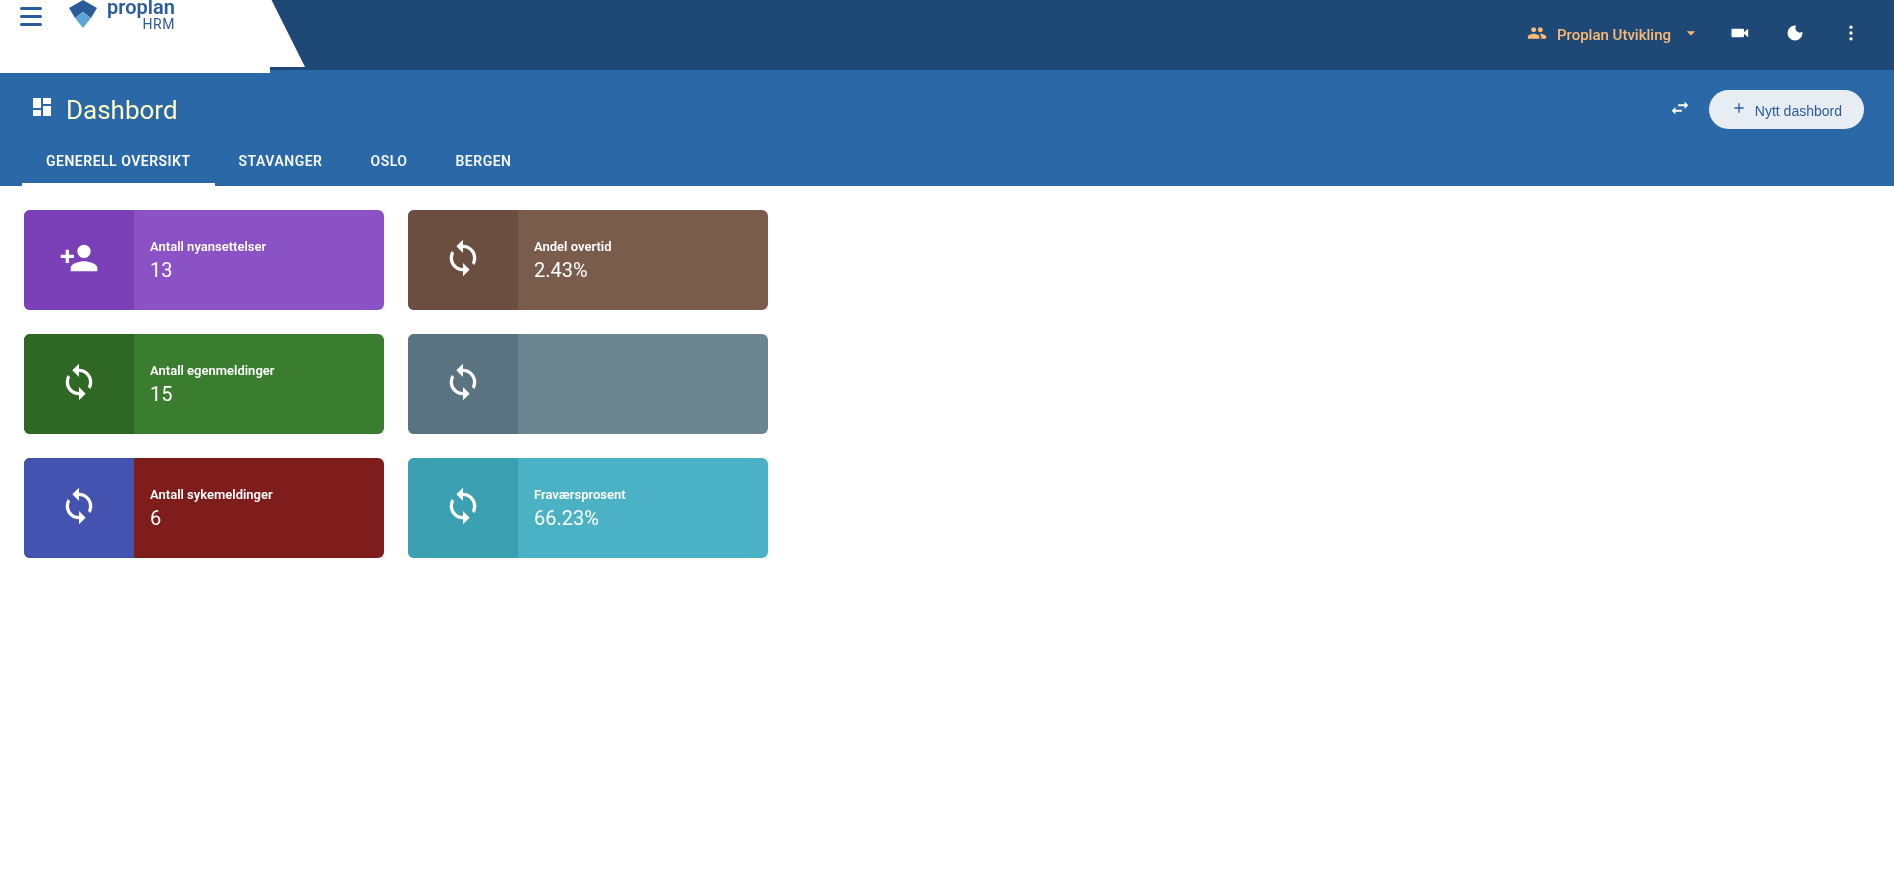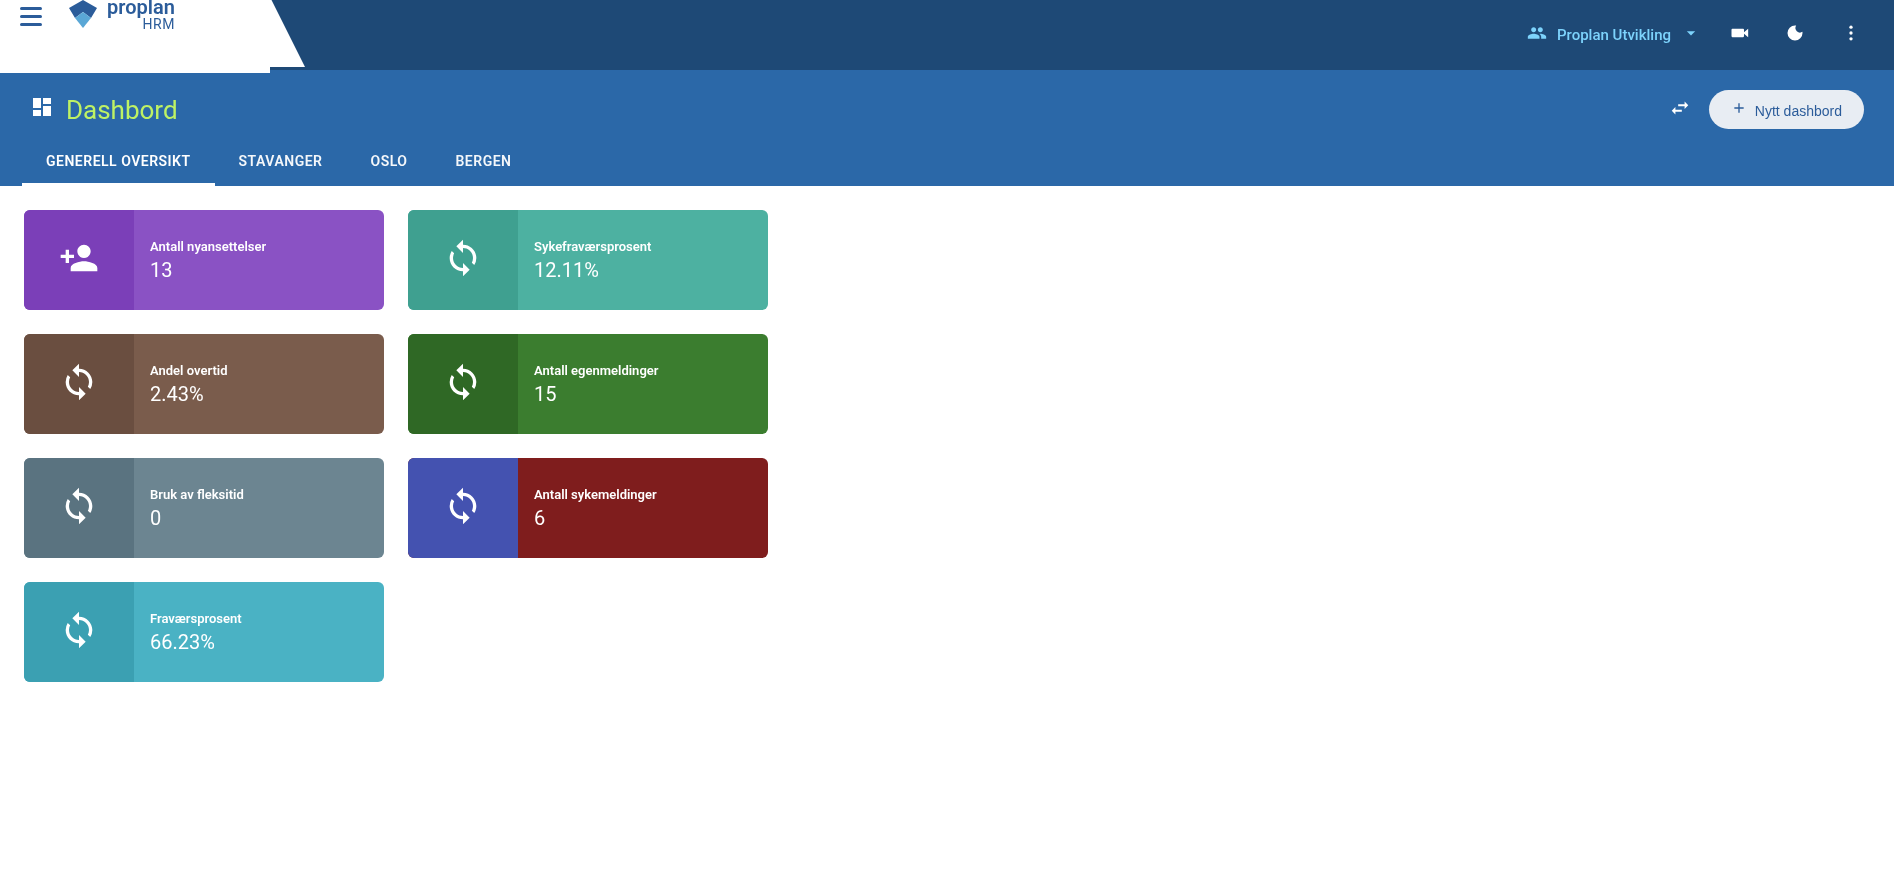--- a/index.html
+++ b/index.html
@@ -65,21 +65,21 @@
       line-height: 1;
     }
     .logo-main { font-size: 20px; font-weight: 600; color: #2b5c9a; }
     .logo-sub { font-size: 14px; font-weight: 400; color: #2b5c9a; text-align: right; letter-spacing: 0.5px; }
     .topbar-right {
       margin-left: auto;
       display: flex;
       align-items: center;
       gap: 20px;
       padding-right: 25px;
-      color: #7dd3fc;
+      color: #fdba74;
     }
     .user-dropdown {
       display: flex;
       align-items: center;
       gap: 10px;
       cursor: pointer;
       font-size: 15px;
       font-weight: 500;
     }
     .icon-btn {
@@ -99,21 +99,21 @@
     }
     .page-title-row {
       display: flex;
       align-items: center;
       padding: 20px 30px 10px 30px;
     }
     .page-title {
       display: flex;
       align-items: center;
       gap: 12px;
-      color: #bef264;
+      color: #fef9c3;
       font-size: 26px;
       font-weight: 400;
     }
     .page-title svg { width: 24px; height: 24px; fill: #ffffff; }
     .page-actions {
       margin-left: auto;
       display: flex;
       align-items: center;
       gap: 18px;
     }
@@ -322,33 +322,20 @@
             <path d="M15 12c2.21 0 4-1.79 4-4s-1.79-4-4-4-4 1.79-4 4 1.79 4 4 4zm-9-2V7H4v3H1v2h3v3h2v-3h3v-2H6zm9 4c-2.67 0-8 1.34-8 4v2h16v-2c0-2.66-5.33-4-8-4z"></path>
           </svg>
       </span>
     </div>
     <div class="card-body">
       <div class="card-label">Antall nyansettelser</div>
       <div class="card-value">13</div>
     </div>
   </div>
 
-  <div class="card c-teal">
-    <div class="card-icon">
-      <span>
-        <svg viewBox="0 0 24 24">
-            <path d="M12 4V1L8 5l4 4V6c3.31 0 6 2.69 6 6 0 1.01-.25 1.97-.7 2.8l1.46 1.46A7.93 7.93 0 0 0 20 12c0-4.42-3.58-8-8-8zm0 14c-3.31 0-6-2.69-6-6 0-1.01.25-1.97.7-2.8L5.24 7.74A7.93 7.93 0 0 0 4 12c0 4.42 3.58 8 8 8v3l4-4-4-4v3z"></path>
-          </svg>
-      </span>
-    </div>
-    <div class="card-body">
-      <div class="card-label">Sykefraværsprosent</div>
-      <div class="card-value">12.11%</div>
-    </div>
-  </div>
 
   <div class="card c-brown">
     <div class="card-icon">
       <span>
         <svg viewBox="0 0 24 24">
             <path d="M12 4V1L8 5l4 4V6c3.31 0 6 2.69 6 6 0 1.01-.25 1.97-.7 2.8l1.46 1.46A7.93 7.93 0 0 0 20 12c0-4.42-3.58-8-8-8zm0 14c-3.31 0-6-2.69-6-6 0-1.01.25-1.97.7-2.8L5.24 7.74A7.93 7.93 0 0 0 4 12c0 4.42 3.58 8 8 8v3l4-4-4-4v3z"></path>
           </svg>
       </span>
     </div>
     <div class="card-body">
@@ -372,24 +359,20 @@
   </div>
 
   <div class="card c-bluegrey">
     <div class="card-icon">
       <span>
         <svg viewBox="0 0 24 24">
             <path d="M12 4V1L8 5l4 4V6c3.31 0 6 2.69 6 6 0 1.01-.25 1.97-.7 2.8l1.46 1.46A7.93 7.93 0 0 0 20 12c0-4.42-3.58-8-8-8zm0 14c-3.31 0-6-2.69-6-6 0-1.01.25-1.97.7-2.8L5.24 7.74A7.93 7.93 0 0 0 4 12c0 4.42 3.58 8 8 8v3l4-4-4-4v3z"></path>
           </svg>
       </span>
     </div>
-    <div class="card-body">
-      <div class="card-label">Bruk av fleksitid</div>
-      <div class="card-value">0</div>
-    </div>
   </div>
 
   <div class="card c-indigo">
     <div class="card-icon">
       <span>
         <svg viewBox="0 0 24 24">
             <path d="M12 4V1L8 5l4 4V6c3.31 0 6 2.69 6 6 0 1.01-.25 1.97-.7 2.8l1.46 1.46A7.93 7.93 0 0 0 20 12c0-4.42-3.58-8-8-8zm0 14c-3.31 0-6-2.69-6-6 0-1.01.25-1.97.7-2.8L5.24 7.74A7.93 7.93 0 0 0 4 12c0 4.42 3.58 8 8 8v3l4-4-4-4v3z"></path>
           </svg>
       </span>
     </div>

